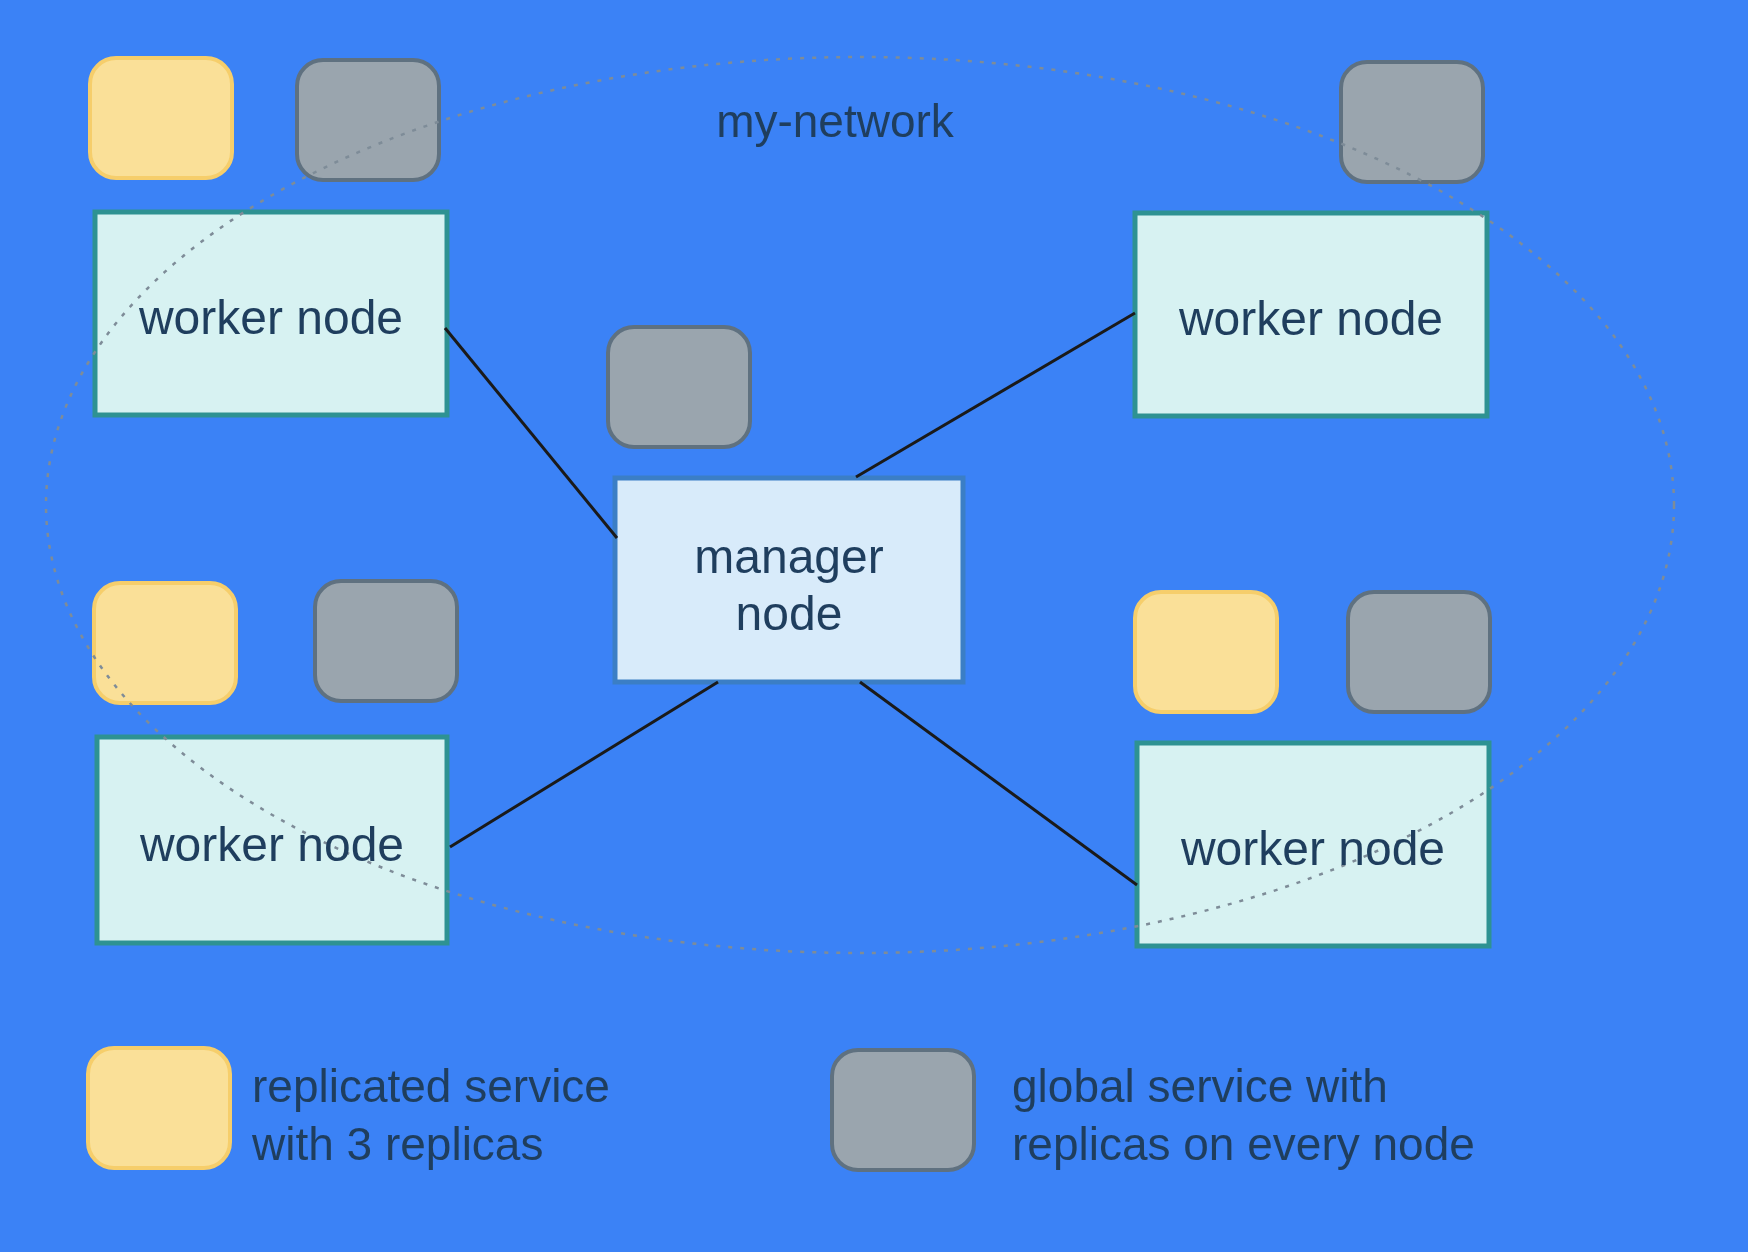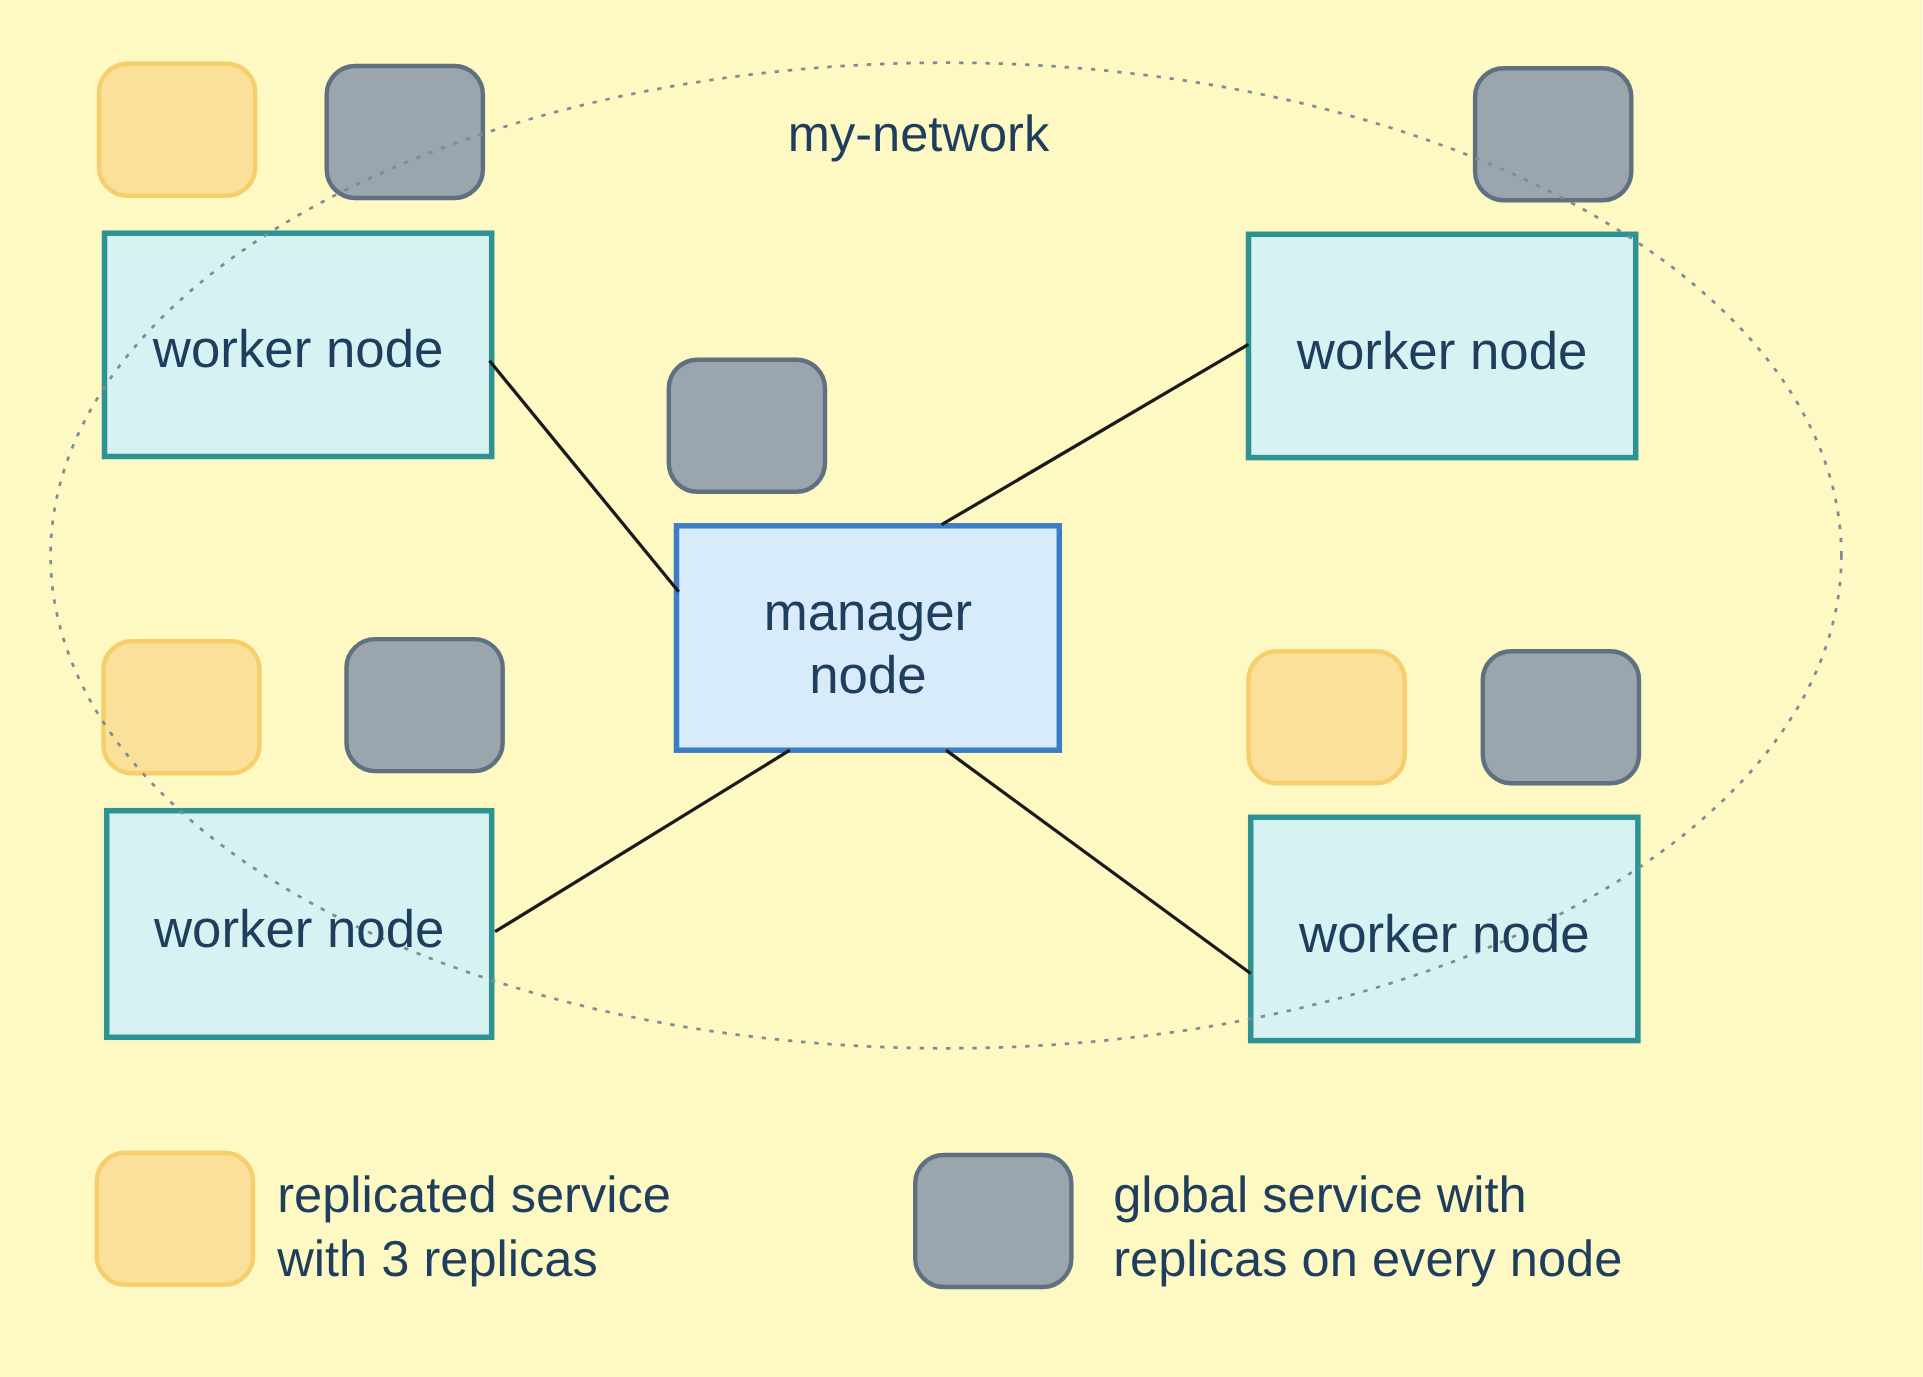--- a/index.html
+++ b/index.html
@@ -1,20 +1,20 @@
 <!DOCTYPE html>
 <html><head>
 <meta charset="utf-8">
 <style>
   html, body { margin: 0; padding: 0; background: #ffffff; }
   .stage {
     position: relative;
     width: 1748px;
     height: 1252px;
-    background: #fef9c3;
+    background: #3b82f6;
     overflow: hidden;
   }
   svg { display: block; }
   text {
     font-family: "Liberation Sans", "DejaVu Sans", sans-serif;
     font-weight: 400;
   }
   .node-label   { font-size: 48px; }
   .net-label    { font-size: 46px; }
   .legend-label { font-size: 46px; }

